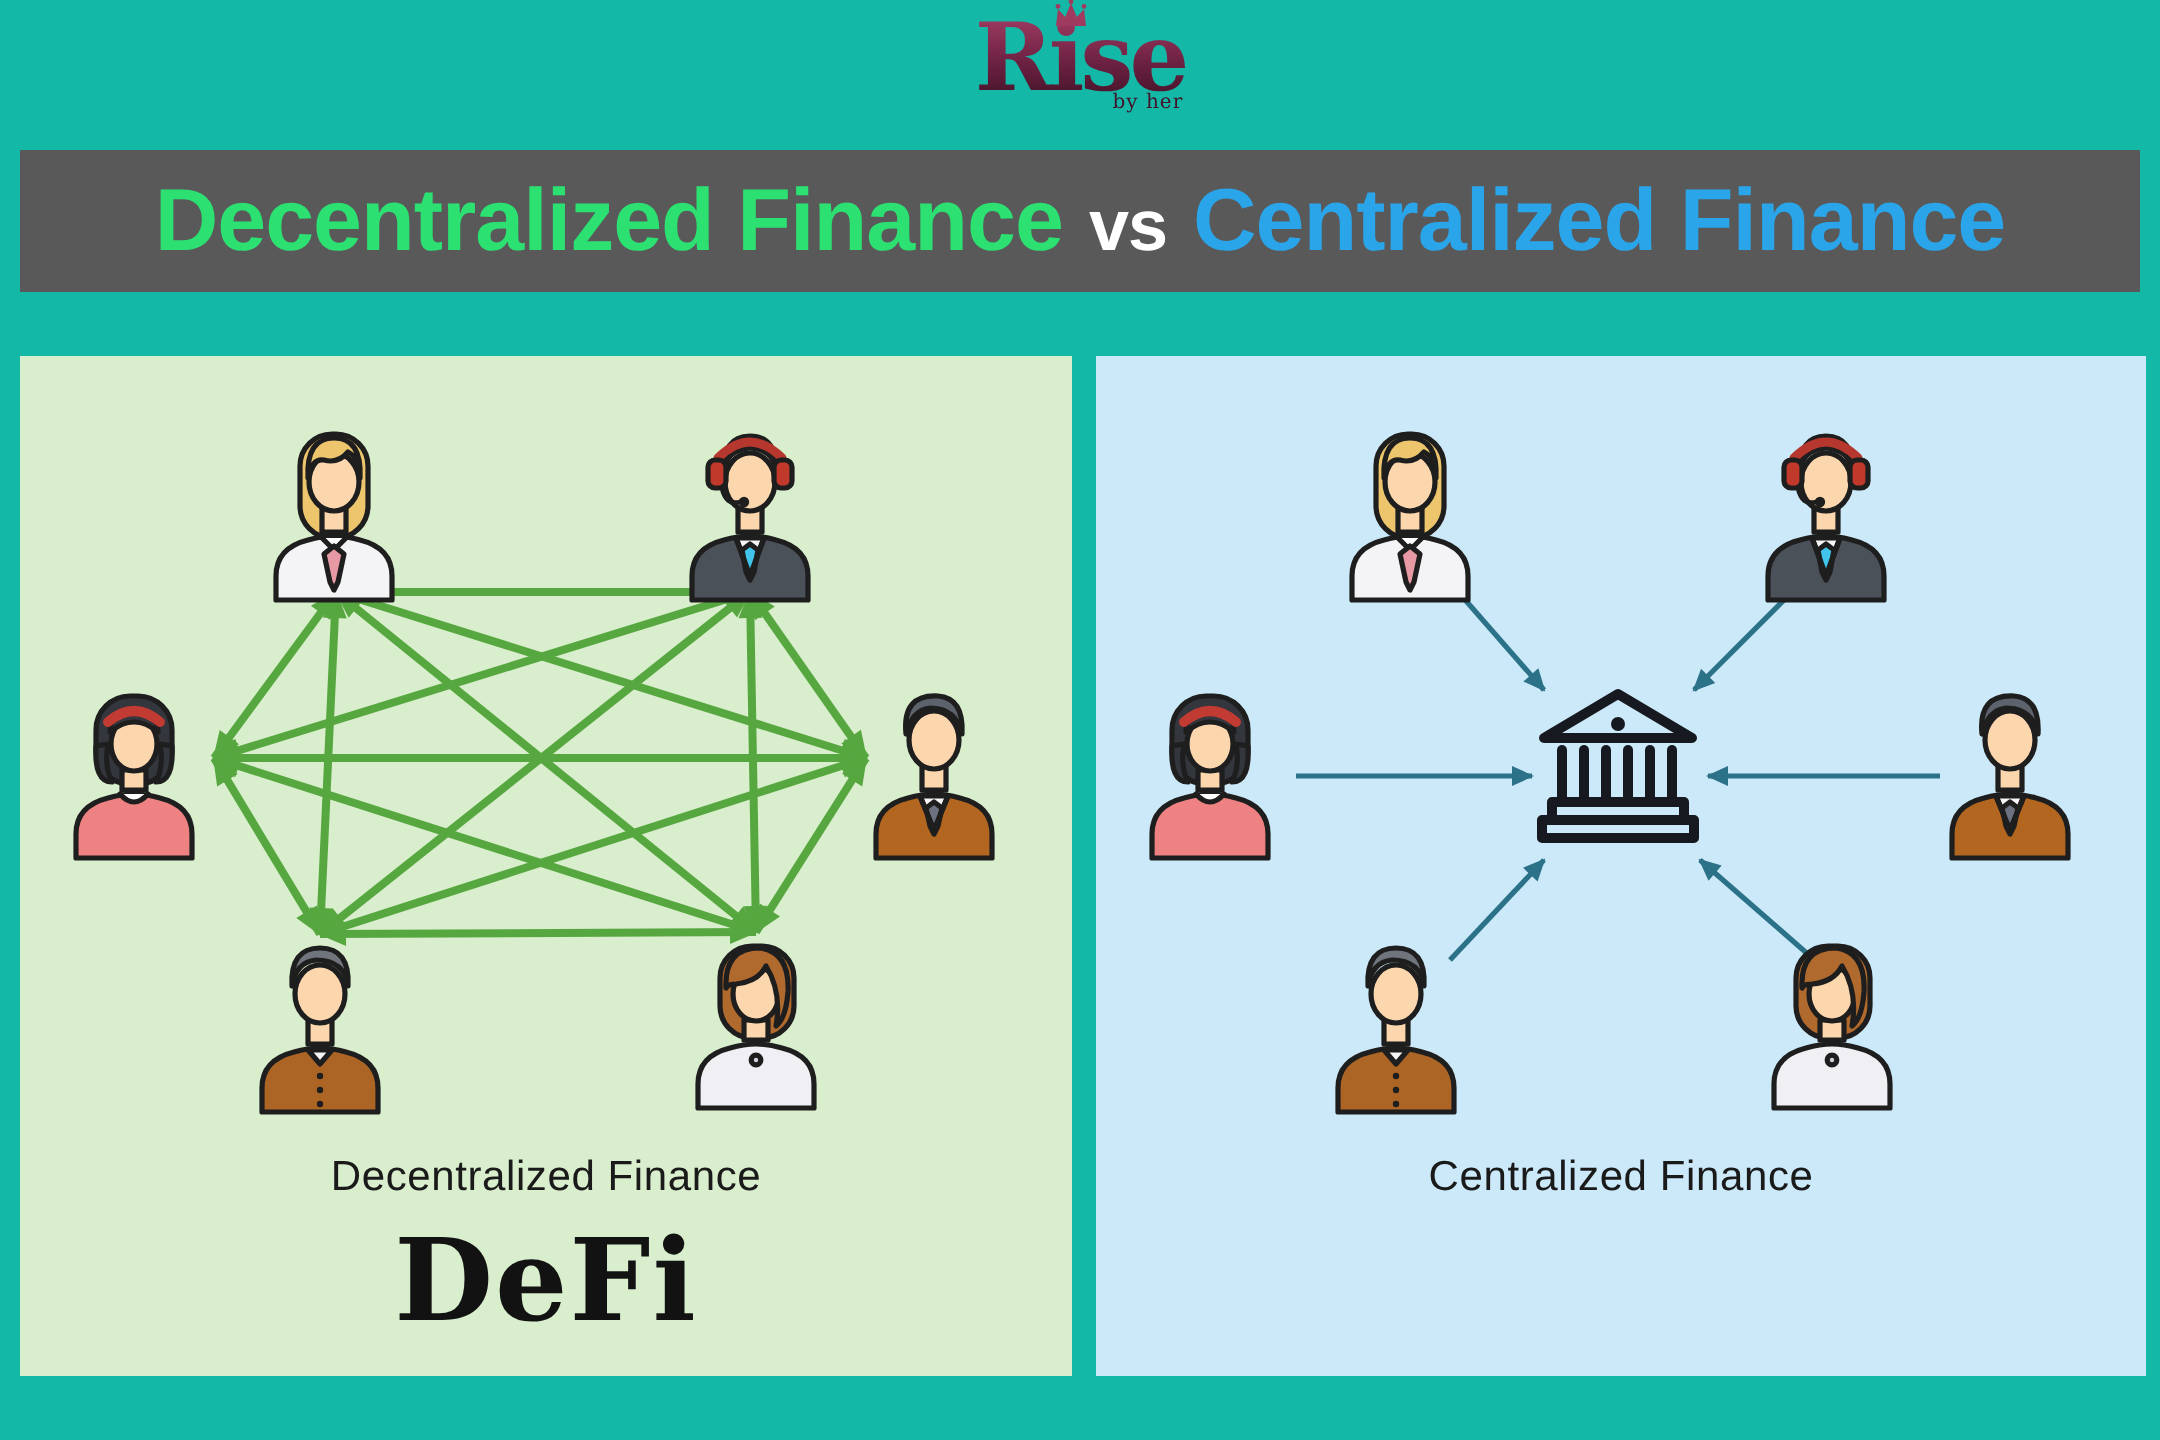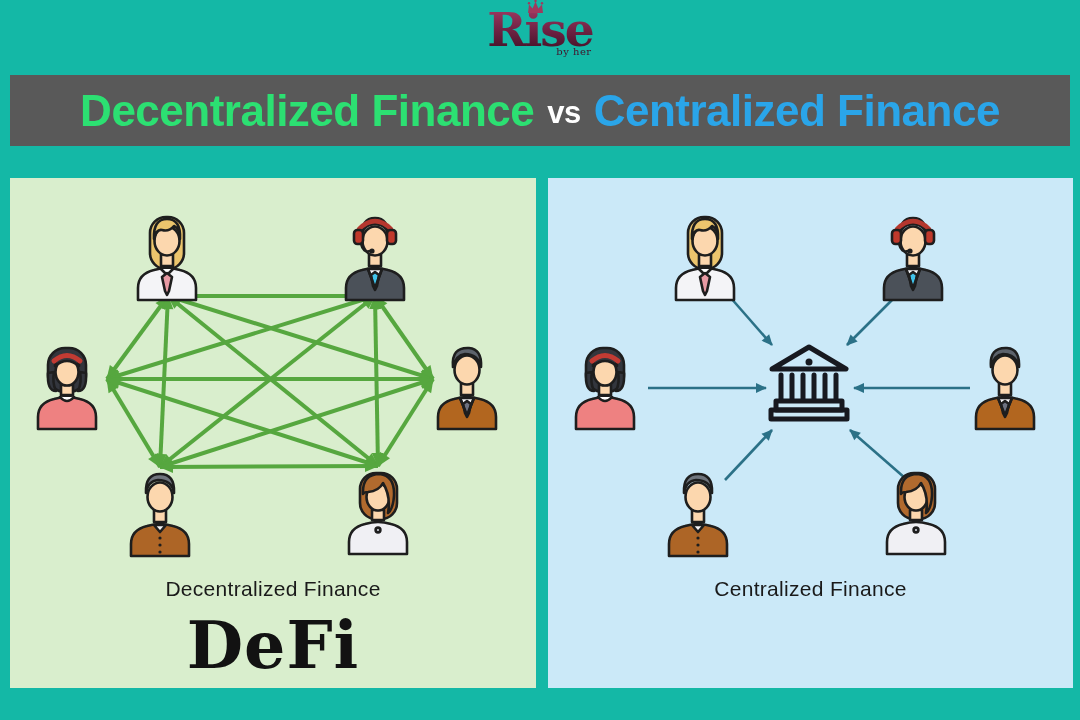--- a/index.html
+++ b/index.html
@@ -14,30 +14,30 @@
              background:linear-gradient(180deg,#a63d67 0%,#6b2141 55%,#3c1024 100%);
              -webkit-background-clip:text;background-clip:text;color:transparent;}
   .logo-crown{position:absolute;left:39px;top:-5px;line-height:0;}
   .logo-tagline{font-family:"DejaVu Serif",serif;font-size:10px;font-weight:400;color:#43122a;
                 text-align:right;margin-top:-8px;padding-right:1px;letter-spacing:0.5px;}
 
   
   .banner{position:absolute;left:10px;top:75px;width:1060px;height:71px;
           display:flex;align-items:center;justify-content:center;gap:13px;
           font-weight:700;font-size:44px;letter-spacing:-0.5px;line-height:1;}
-  .seg-vs{font-size:31px;padding-top:4px;}
+  .seg-vs{font-size:36px;padding-top:4px;}
 
   
   .panel{position:absolute;top:178px;height:510px;}
   #defi-panel{left:10px;width:526px;}
   #cefi-panel{left:548px;width:525px;}
   .panel svg{position:absolute;left:0;top:0;}
   .caption{position:absolute;left:0;right:0;top:399px;text-align:center;}
   .panel-caption{font-size:21px;color:#1a1a1a;letter-spacing:0.3px;}
-  .panel-abbr{font-family:"DejaVu Serif",serif;font-weight:700;font-size:65px;color:#121212;
+  .panel-abbr{font-family:"DejaVu Serif",serif;font-weight:700;font-size:57px;color:#121212;
               margin-top:6px;letter-spacing:1px;}
 </style>
 </head>
 <body>
 
 <div class="page">
 
   <div class="logo">
     <div class="logo-word-wrap">
       <span class="logo-word">Rise</span>

